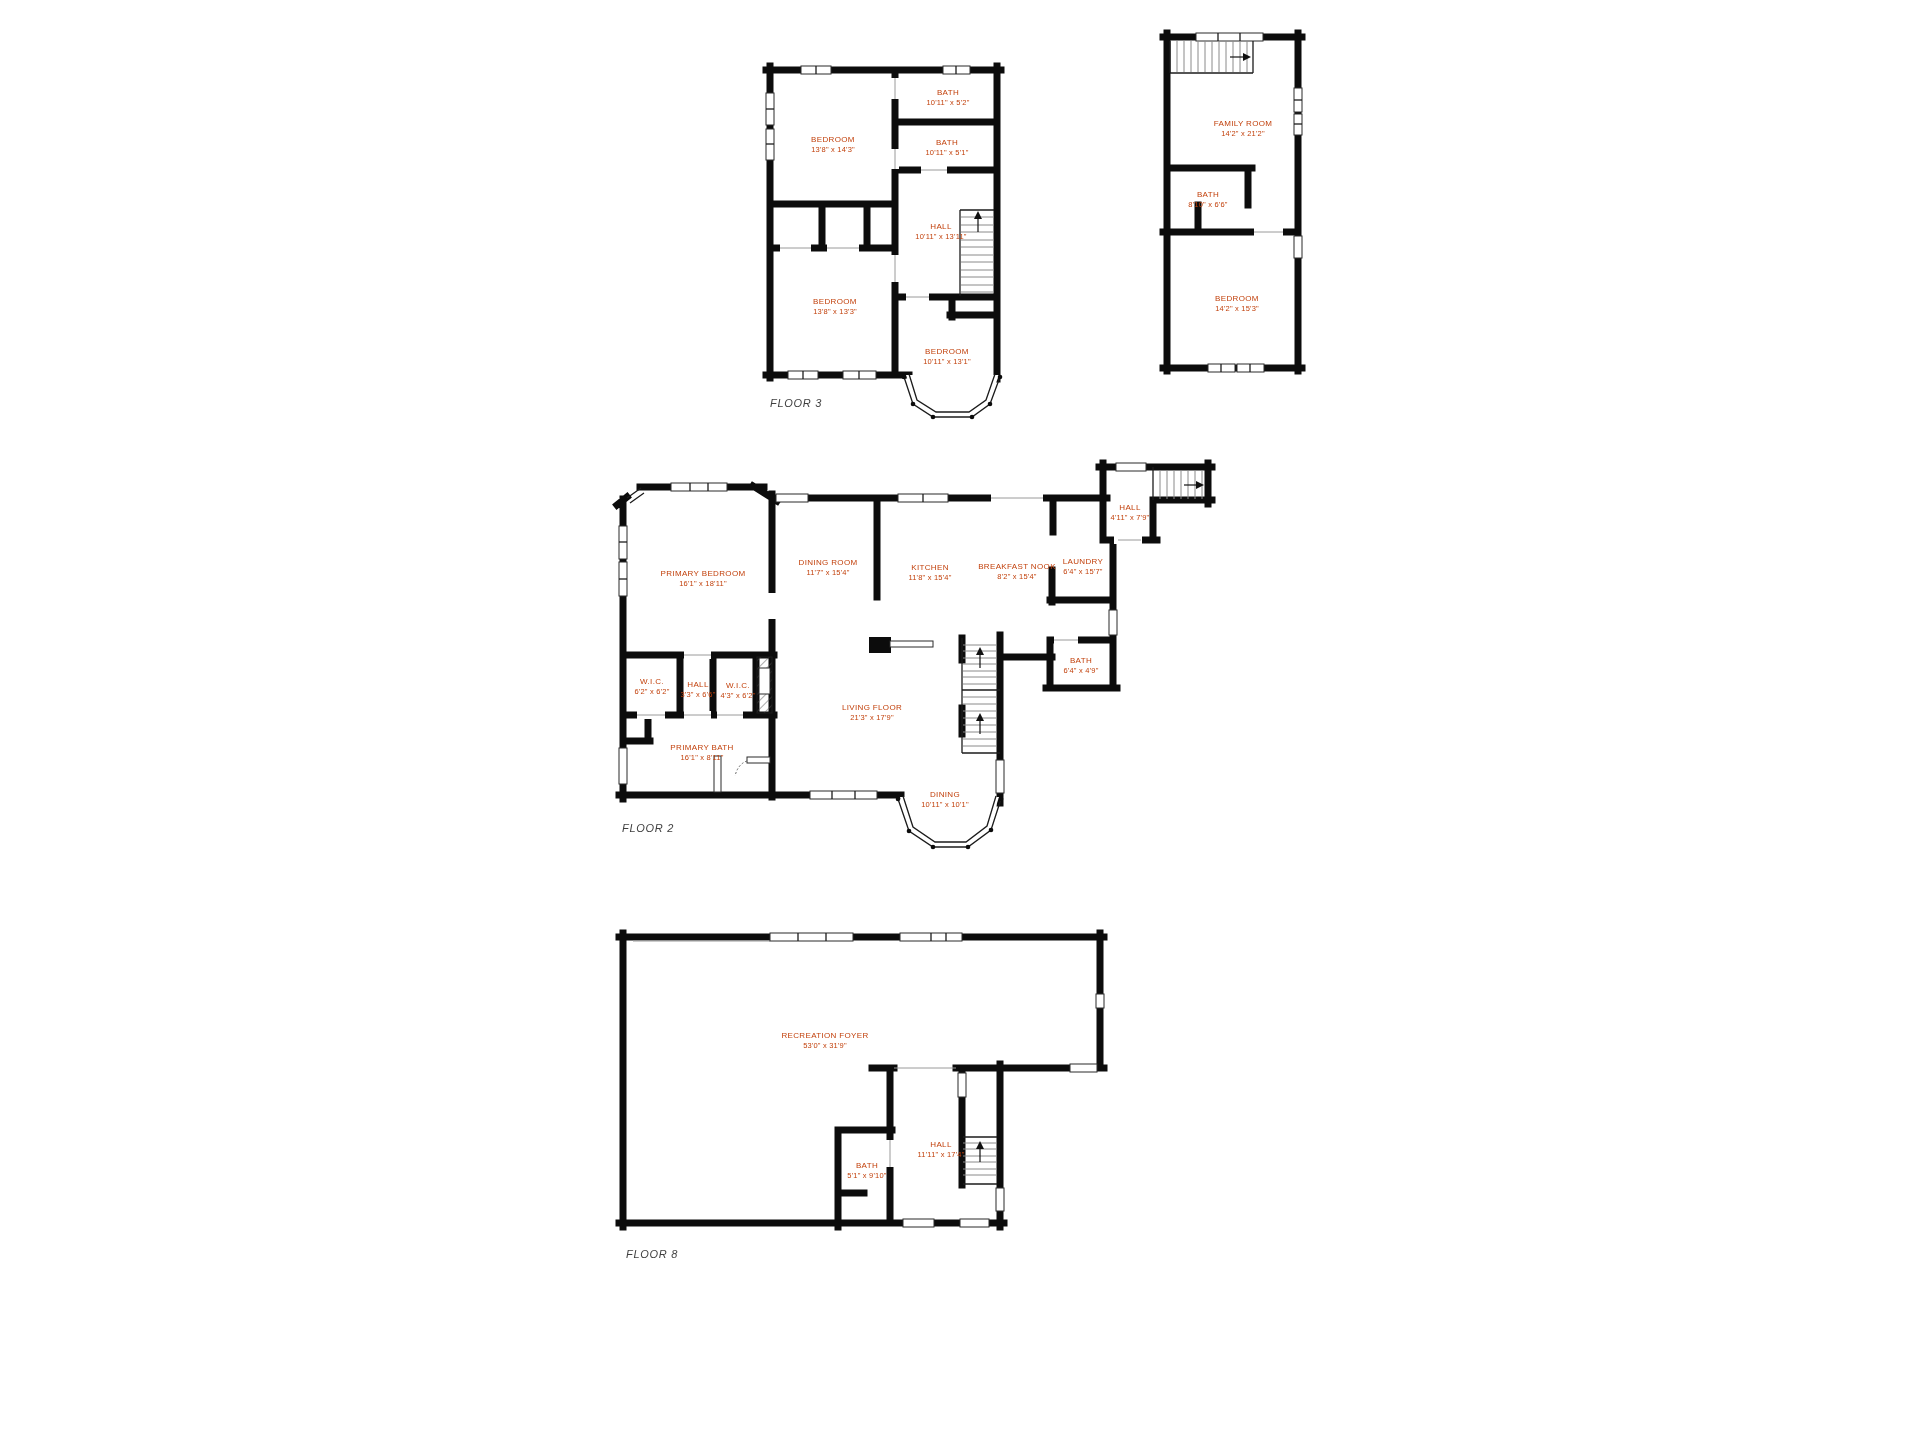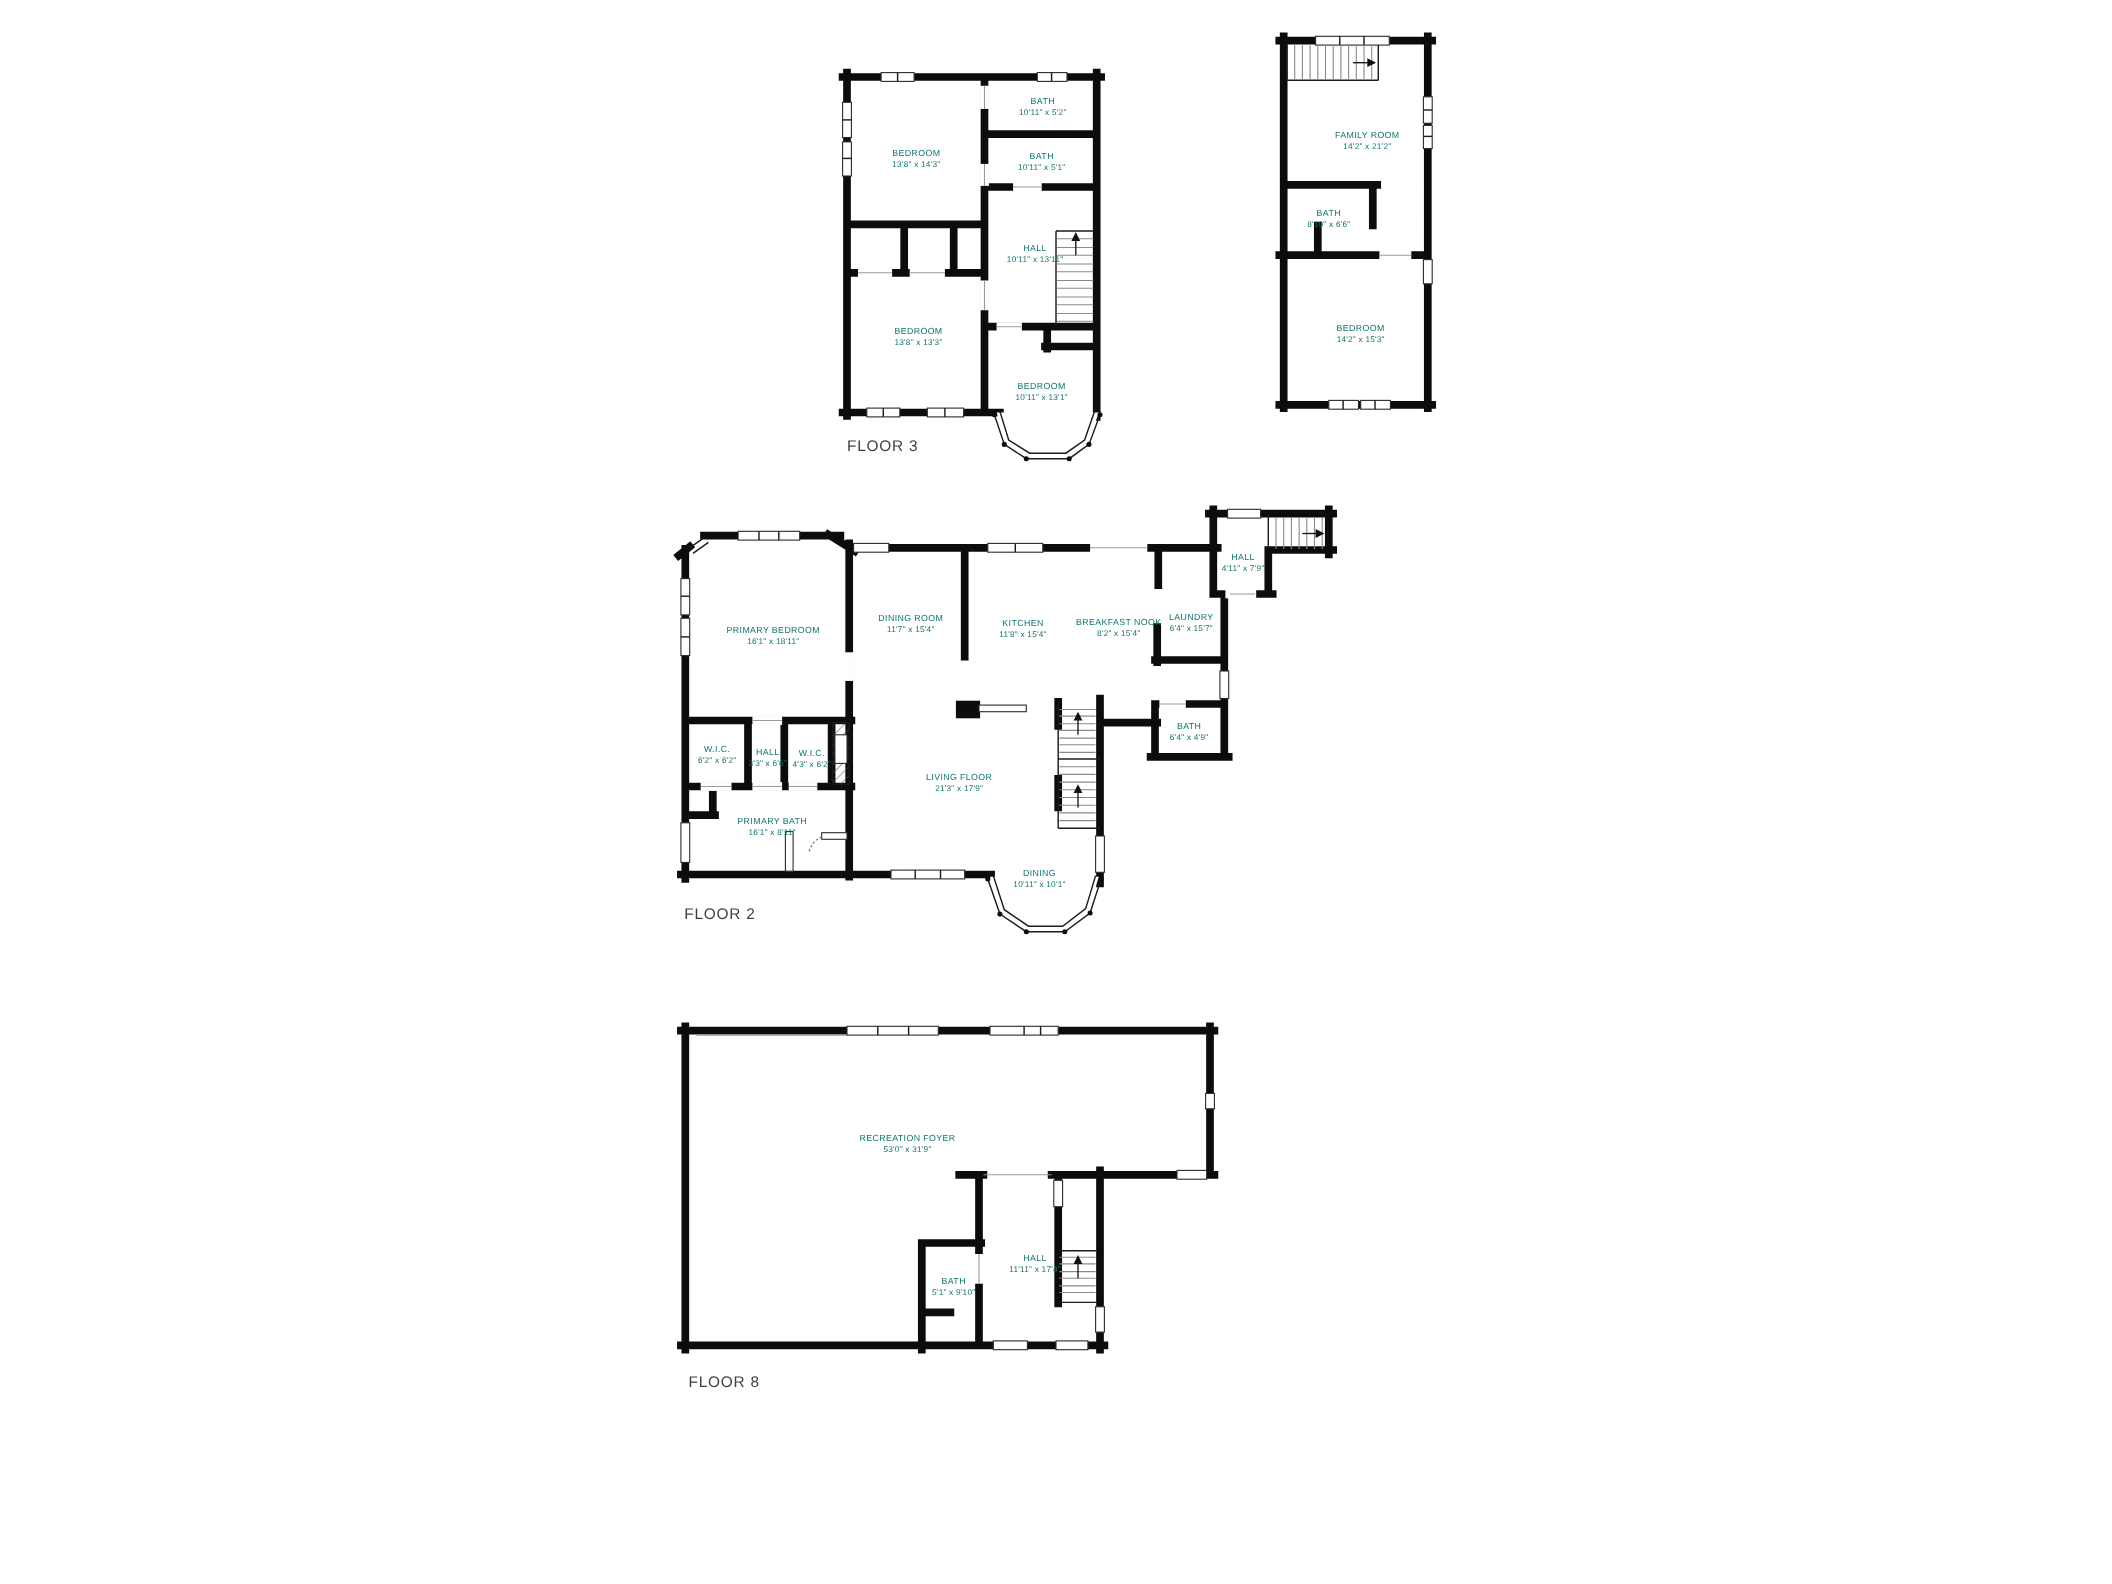--- a/index.html
+++ b/index.html
@@ -11,24 +11,24 @@
   .tread{stroke:#8a8a8a;stroke-width:1;fill:none;}
   .winf{fill:#ffffff;stroke:#2b2b2b;stroke-width:1;}
   .gapw{fill:#ffffff;stroke:none;}
   .opn{stroke:#9a9a9a;stroke-width:1;fill:none;}
   .post{fill:#0c0c0c;}
   .arr{stroke:#111;stroke-width:1.2;fill:none;}
   .arrh{fill:#111;stroke:none;}
   .blk{fill:#0c0c0c;stroke:none;}
   .dash{stroke:#666;stroke-width:1;fill:none;stroke-dasharray:2 2;}
   .room-label{position:absolute;transform:translate(-50%,-50%);text-align:center;
-              color:#0f766e;white-space:nowrap;z-index:5;}
+              color:#c2410c;white-space:nowrap;z-index:5;}
   .rname{font-size:8px;letter-spacing:.35px;line-height:10px;}
   .rdims{font-size:7.5px;letter-spacing:.2px;line-height:9px;}
-  .floor-title{position:absolute;font-size:14px;letter-spacing:.7px;color:#3f3f3f;z-index:5;}
+  .floor-title{position:absolute;font-size:11px;letter-spacing:.7px;color:#3f3f3f;z-index:5;font-style:italic;}
 </style>
 </head>
 <body>
 
 <div class="canvas">
 
 <svg class="plan" width="1920" height="1440" viewBox="0 0 1920 1440">
   <defs>
     <pattern id="hatch" width="6" height="6" patternUnits="userSpaceOnUse" patternTransform="rotate(45)">
       <line x1="0" y1="0" x2="0" y2="6" stroke="#555" stroke-width="1"></line>

